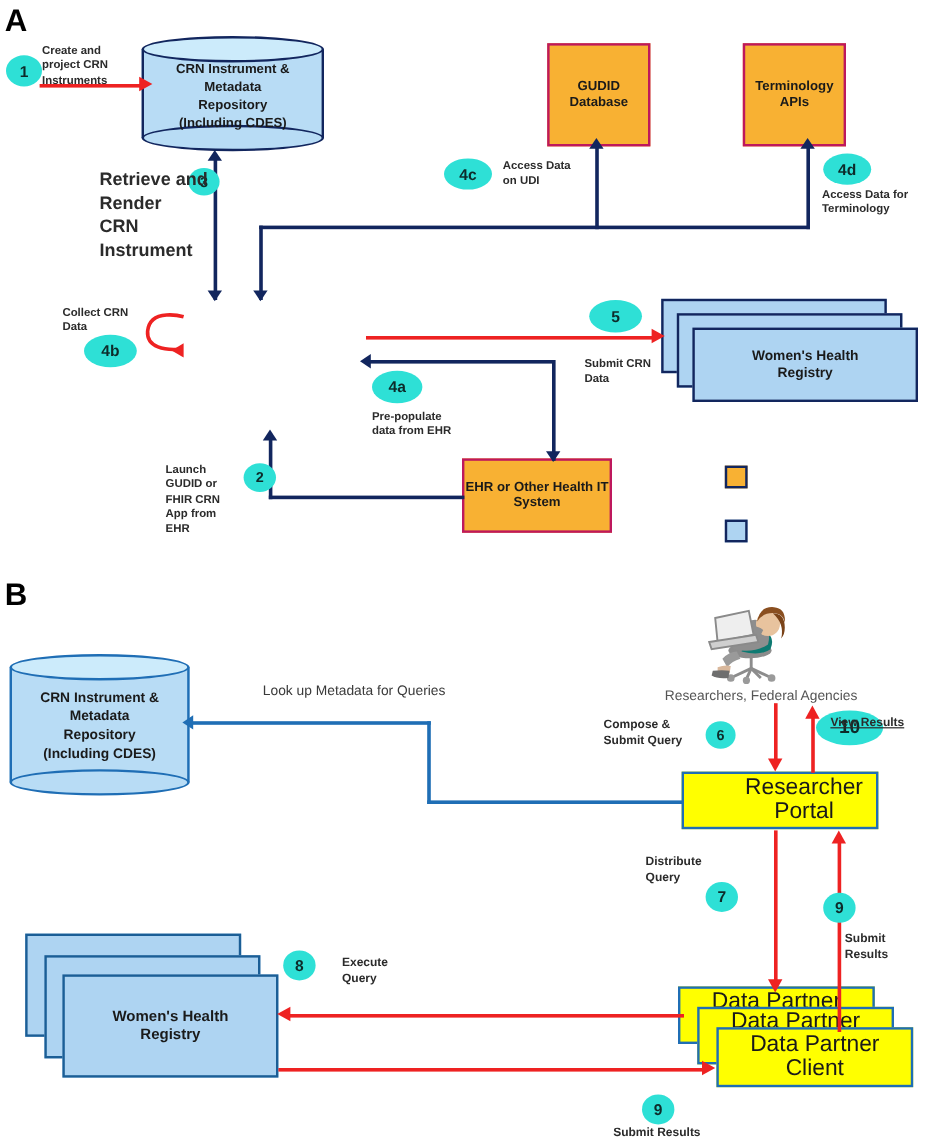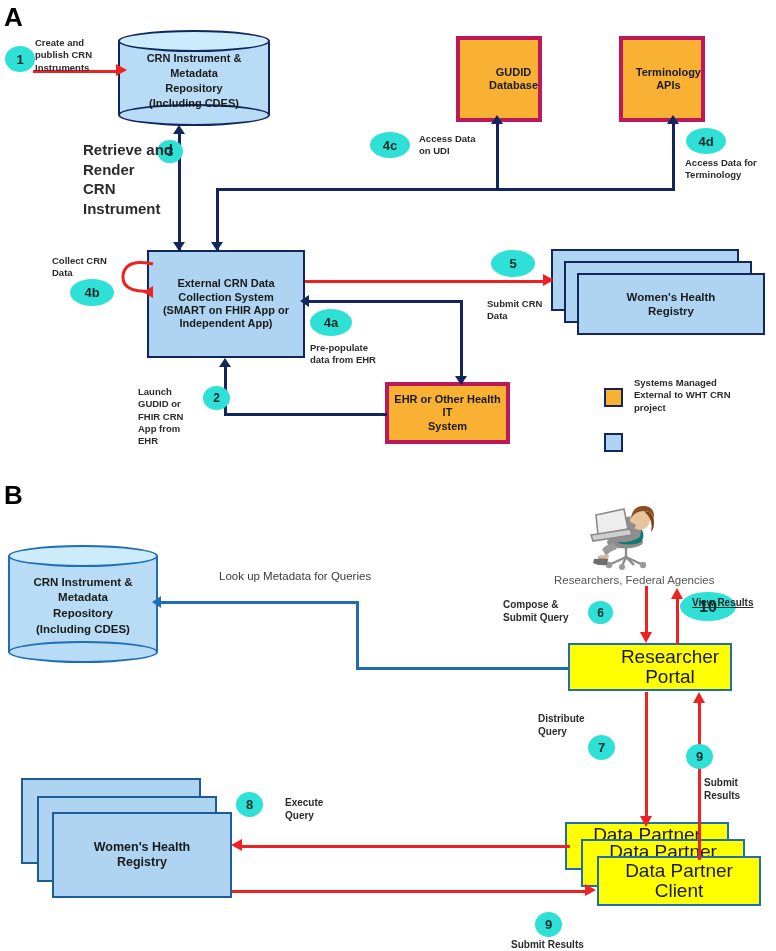--- a/index.html
+++ b/index.html
@@ -7,21 +7,21 @@
   #page{position:relative;width:776px;height:951px;background:#fff;overflow:hidden;}
 
   .panel-letter{position:absolute;font-weight:bold;font-size:26px;color:#000;letter-spacing:0px;}
 
   
   .node{position:absolute;box-sizing:border-box;display:flex;align-items:center;
         justify-content:center;text-align:center;font-weight:bold;color:#1a1a1a;
         line-height:1.22;}
 
   .box-blue{background:#aed4f2;border:2px solid #12265e;}
-  .box-orange{background:#f8b133;border:4px solid #be185d;justify-content:flex-end;}
+  .box-orange{background:#f8b133;border:2px solid #be185d;}
   .box-yellow{background:#ffff00;border:2px solid #1f6eb5;}
 
   
   .cyl{position:absolute;box-sizing:border-box;}
   .cyl .body{position:absolute;left:0;right:0;top:11px;bottom:11px;
        background:#b8dcf5;border-left:2px solid #1f6eb5;border-right:2px solid #1f6eb5;}
   .cyl .top{position:absolute;left:0;right:0;top:0;height:22px;border-radius:50%;
        background:#ccebfb;border:2px solid #1f6eb5;box-sizing:border-box;}
   .cyl .bot{position:absolute;left:0;right:0;bottom:0;height:22px;border-radius:50%;
        background:#b8dcf5;border:2px solid #1f6eb5;box-sizing:border-box;}
@@ -102,28 +102,20 @@
     </div>
   </div>
 
   <div class="node box-orange" style="left:619px;top:36px;width:86px;height:86px;font-size:11px;">
     <div>
       <div>Terminology</div>
       <div>APIs</div>
     </div>
   </div>
 
-  <div class="node box-blue" style="left:147px;top:250px;width:158px;height:108px;font-size:11px;">
-    <div>
-      <div>External CRN Data</div>
-      <div>Collection System</div>
-      <div style="font-weight:bold;">(SMART on FHIR App or</div>
-      <div style="font-weight:bold;">Independent App)</div>
-    </div>
-  </div>
 
   <div class="node box-orange" style="left:385px;top:382px;width:125px;height:62px;font-size:11px;">
     <div>
       <div>EHR or Other Health IT</div>
       <div>System</div>
     </div>
   </div>
 
   <div class="stack-item box-blue" style="left:551px;top:249px;width:188px;height:62px;"></div>
   <div class="stack-item box-blue" style="left:564px;top:261px;width:188px;height:62px;"></div>
@@ -170,21 +162,21 @@
   <div class="badge" style="left:157px;top:140px;width:26px;height:23px;font-size:12px;">3</div>
   <div class="badge" style="left:370px;top:132px;width:40px;height:26px;font-size:13px;text-align:right;">4c</div>
   <div class="badge" style="left:686px;top:128px;width:40px;height:26px;font-size:13px;">4d</div>
   <div class="badge" style="left:70px;top:279px;width:44px;height:27px;font-size:13px;">4b</div>
   <div class="badge" style="left:310px;top:309px;width:42px;height:27px;font-size:13px;">4a</div>
   <div class="badge" style="left:491px;top:250px;width:44px;height:27px;font-size:13px;">5</div>
   <div class="badge" style="left:203px;top:386px;width:27px;height:24px;font-size:12px;">2</div>
 
   <div class="lbl-text" style="left:35px;top:37px;width:76px;font-size:9.5px;">
     <div>Create and</div>
-    <div>publish CRN</div>
+    <div>project CRN</div>
     <div>Instruments</div>
   </div>
   <div class="lbl-text" style="left:55px;top:140px;width:110px;font-size:15px;margin-left:28px;">
     <div>Retrieve and Render</div>
     <div>CRN Instrument</div>
   </div>
   <div class="lbl-text" style="left:419px;top:133px;width:80px;font-size:9.5px;">
     <div>Access Data</div>
     <div>on UDI</div>
   </div>
@@ -206,25 +198,20 @@
     <div>FHIR CRN</div>
     <div>App from</div>
     <div>EHR</div>
   </div>
   <div class="lbl-text" style="left:487px;top:298px;width:80px;font-size:9.5px;">
     <div>Submit CRN</div>
     <div>Data</div>
   </div>
 
   <div class="legend-sw orange" style="left:604px;top:388px;"></div>
-  <div class="lbl-text" style="left:634px;top:377px;width:140px;font-size:9.5px;">
-    <div>Systems Managed</div>
-    <div>External to WHT CRN</div>
-    <div>project</div>
-  </div>
   <div class="legend-sw blue" style="left:604px;top:433px;"></div>
 
   <div class="panel-letter" style="left:4px;top:480px;">B</div>
 
   <div class="cyl" style="left:8px;top:545px;width:150px;height:118px;">
     <div class="body"></div>
     <div class="bot"></div>
     <div class="top"></div>
     <div class="lbl" style="font-size:11.5px;padding-top:4px;">
       <div>

